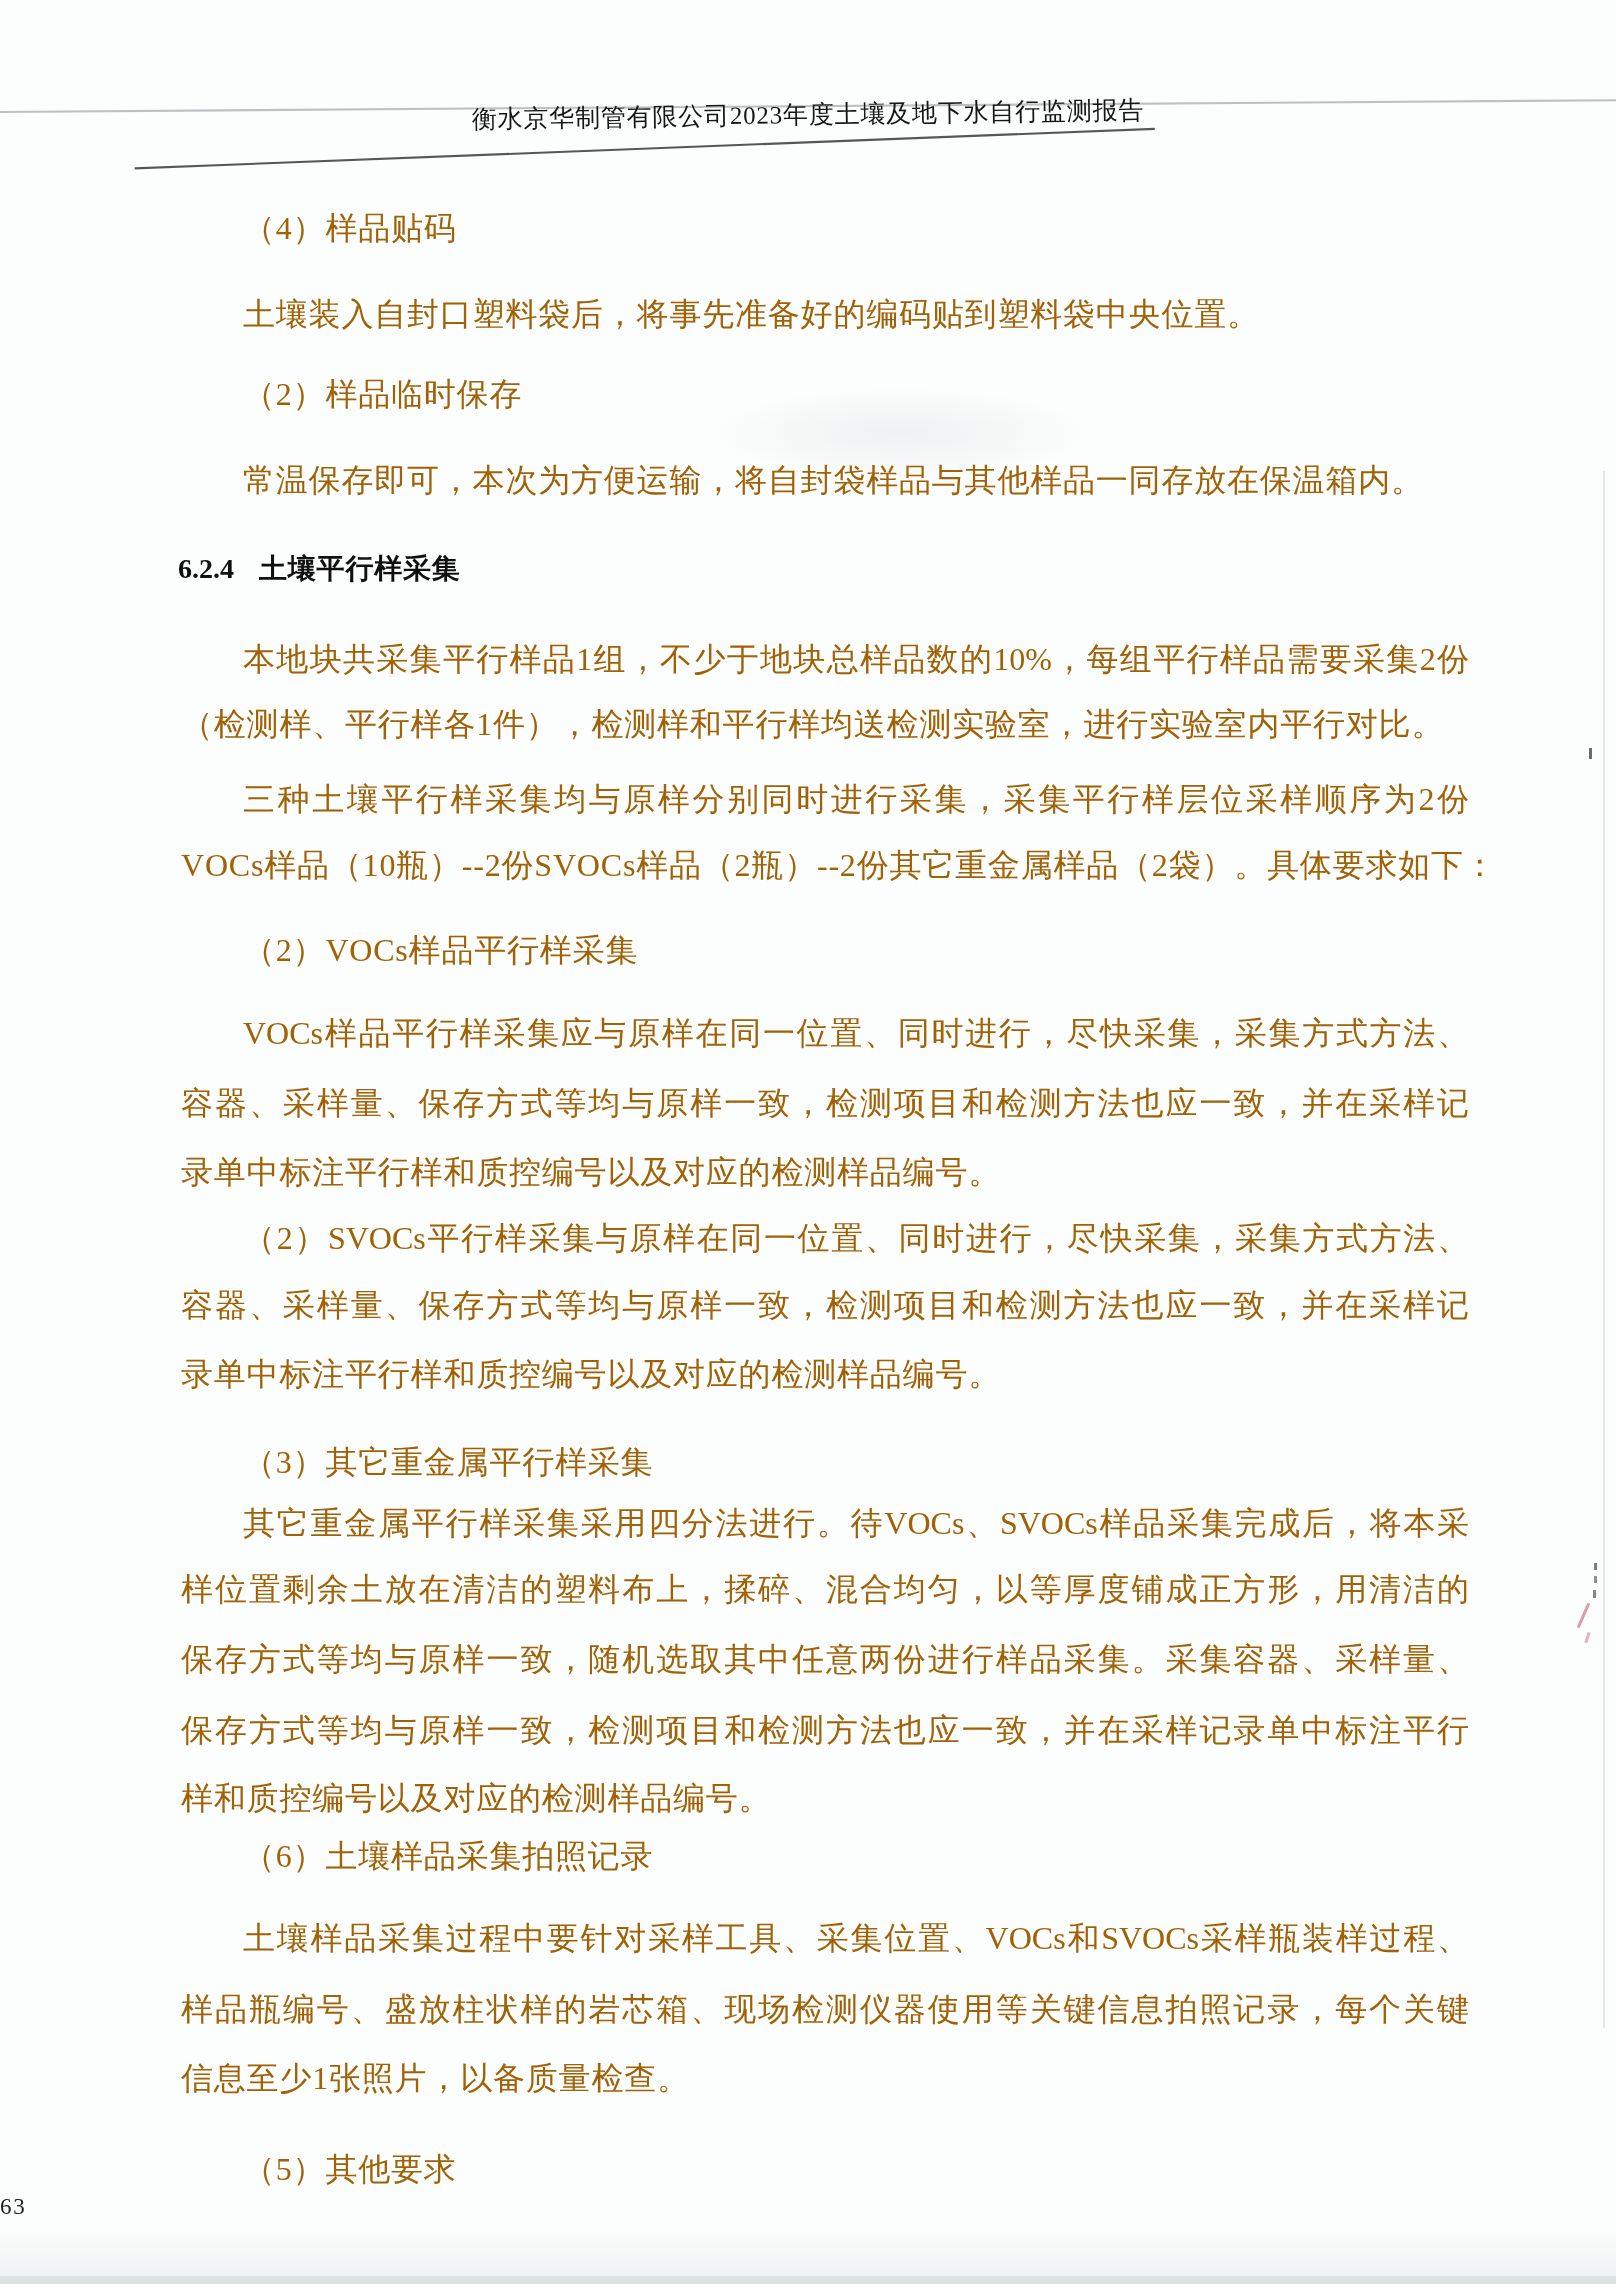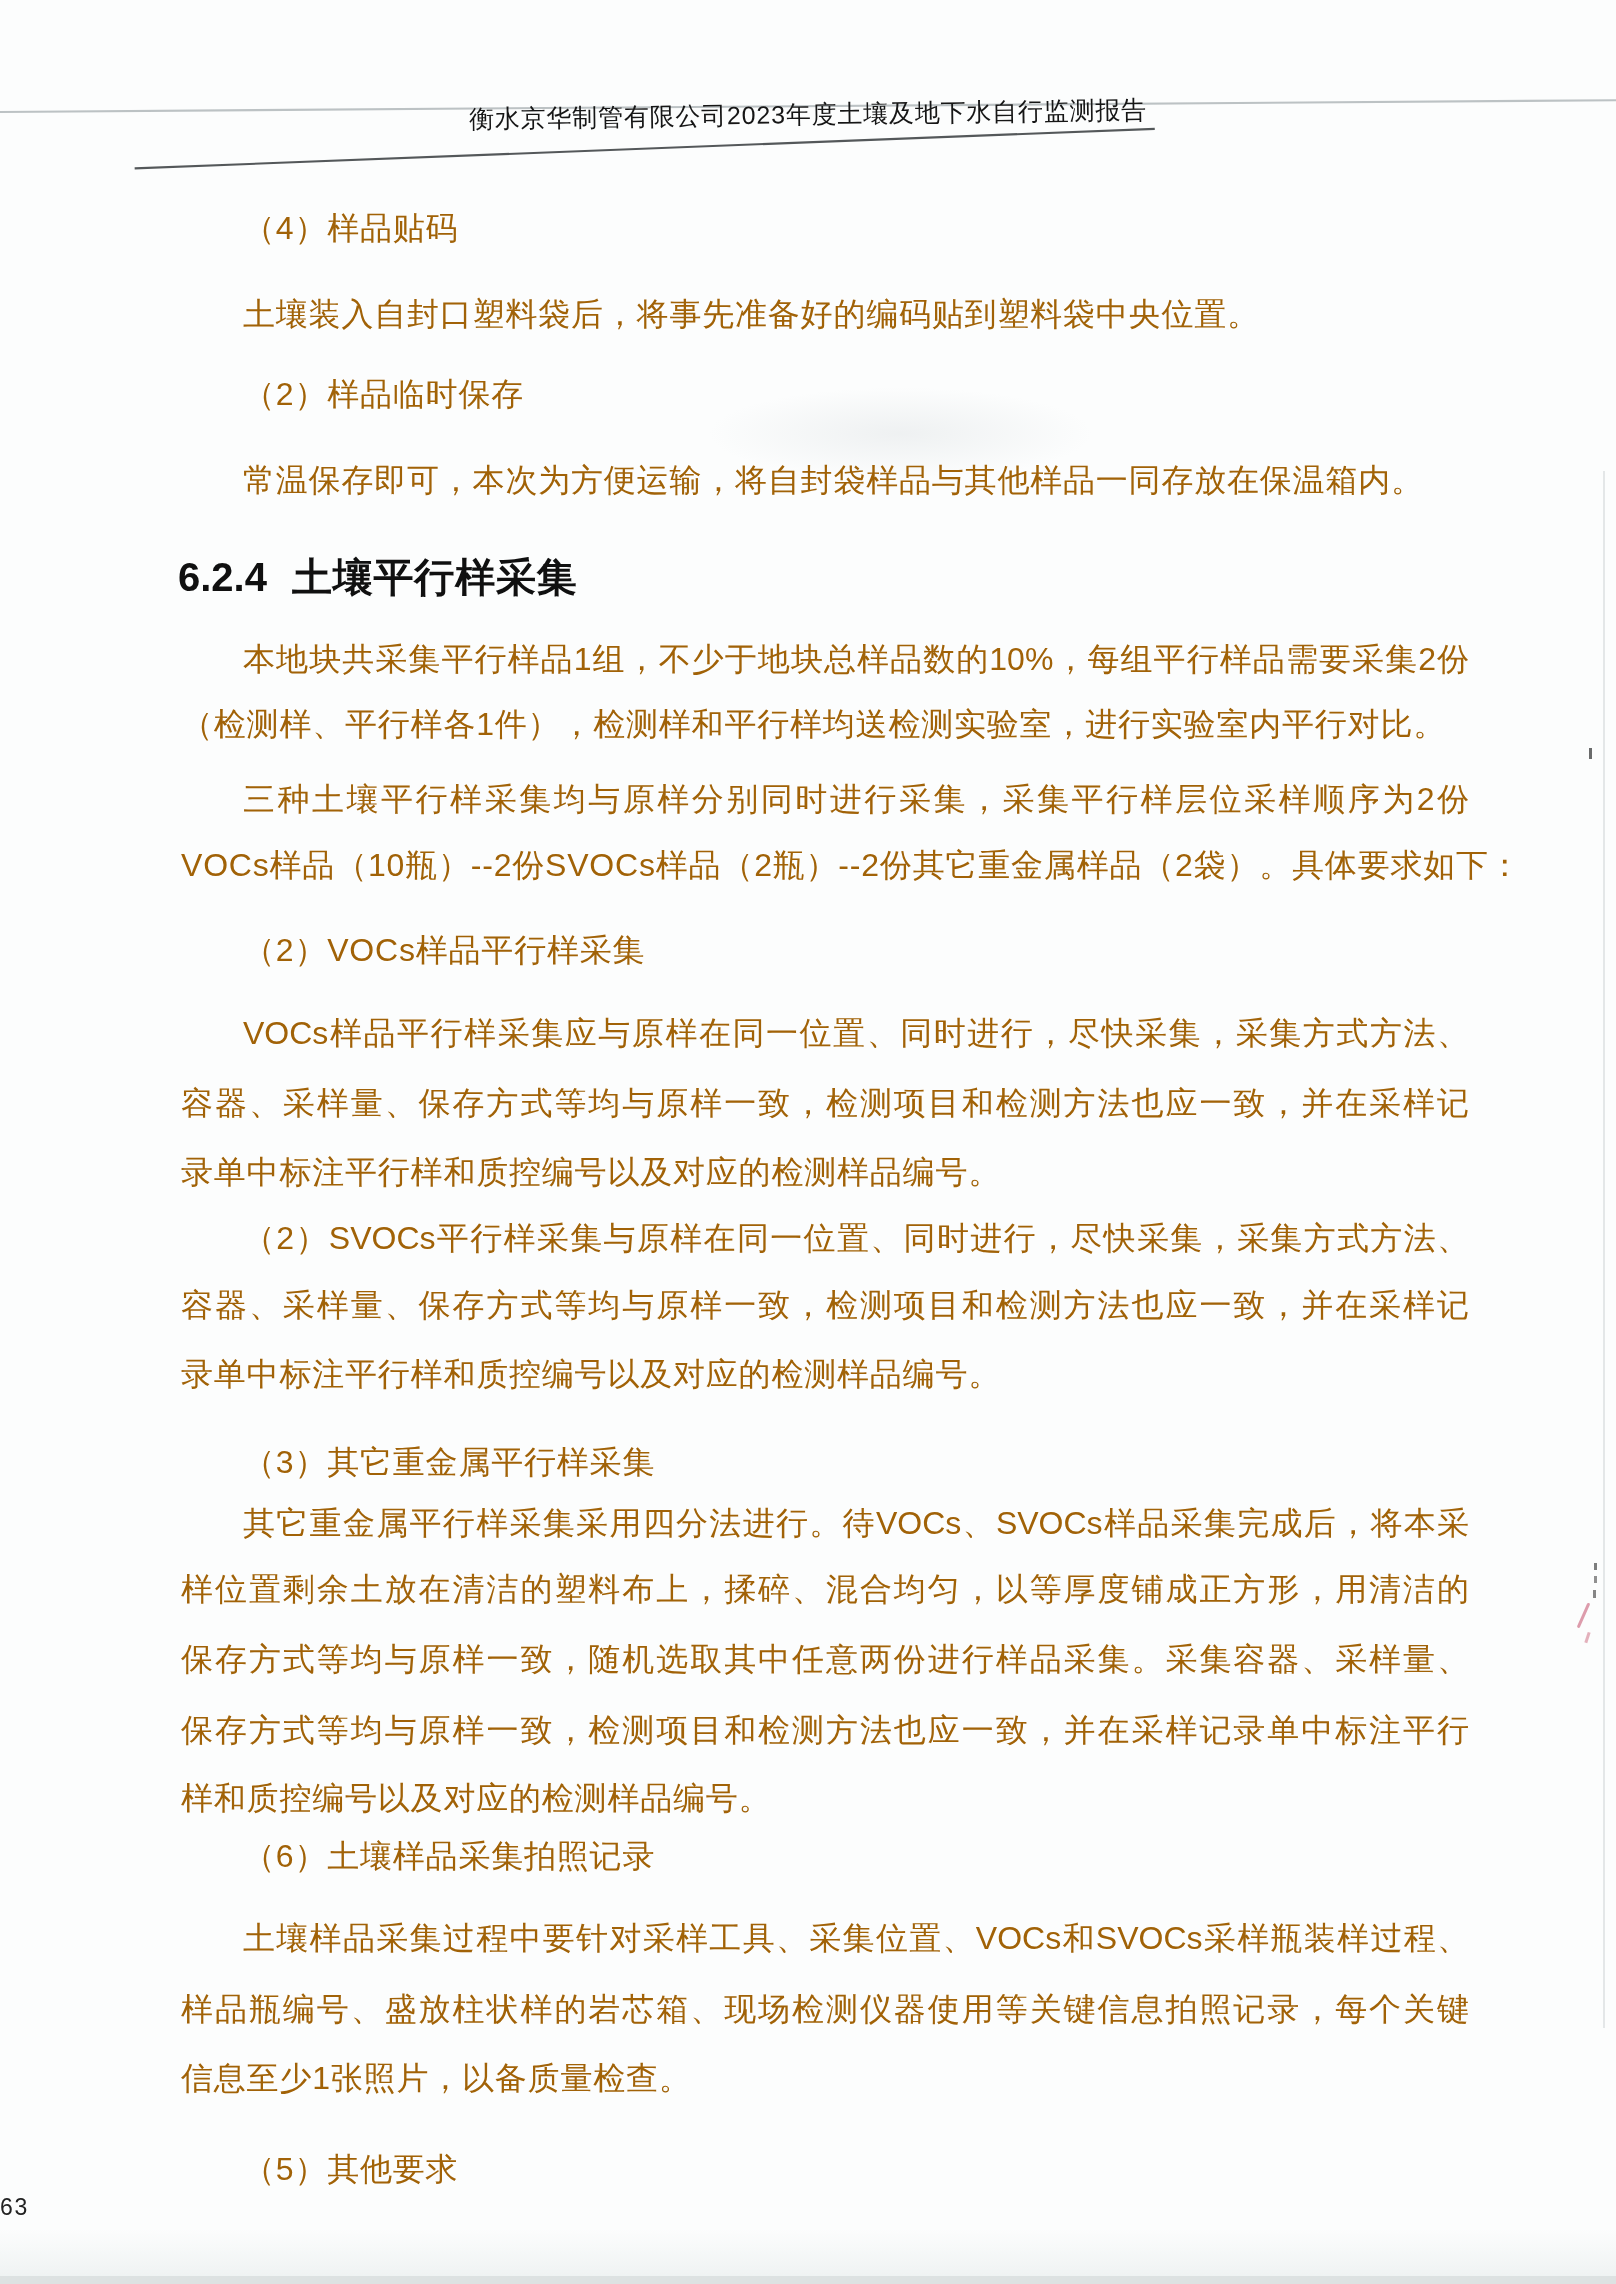--- a/index.html
+++ b/index.html
@@ -1,19 +1,19 @@
 <!DOCTYPE html>
 <html style="font-size:13.5px"><head>
 <meta charset="utf-8">
 <style>
   html,body { margin:0; padding:0; background:#ffffff; }
   .page {
     position:relative; width:1616px; height:2284px;
     background:#fcfdfd; overflow:hidden;
-    font-family:Liberation Sans, sans-serif;
+    font-family:Liberation Serif, serif;
     color:#161616;
   }
   
   .hdr-title {
     position:absolute; top:98px; left:50%;
     transform:translateX(-50%) rotate(-0.8deg);
     font-size:25px; letter-spacing:0.8px; color:#20242
 6; white-space:nowrap;
   }
   .rule-svg { position:absolute; top:0; left:0; pointer-events:none; }
@@ -23,21 +23,21 @@
     font-size:32px; line-height:1.22; letter-spacing:0.8px;
     white-space:nowrap; color:#a16207;
   }
   .indent { padding-left:62px; }
   .just {
     white-space:normal; letter-spacing:0;
     text-align:justify; text-align-last:justify;
   }
   .h1 {
     position:absolute; left:178px; top:550px;
-    font-size:40px; font-weight:bold; letter-spacing:0.8px; color:#101010;
+    font-size:28px; font-weight:bold; letter-spacing:0.8px; color:#101010;
     white-space:nowrap;
   }
   .h1 .num { margin-right:25px; letter-spacing:0; }
   .pageno {
     position:absolute; top:2194px; left:0; width:1616px;
     text-align:left; font-size:23px; letter-spacing:1.7px; color:#222;
   }
   
   .smudge {
     position:absolute; left:707px; top:387px; width:387px; height:93px;

